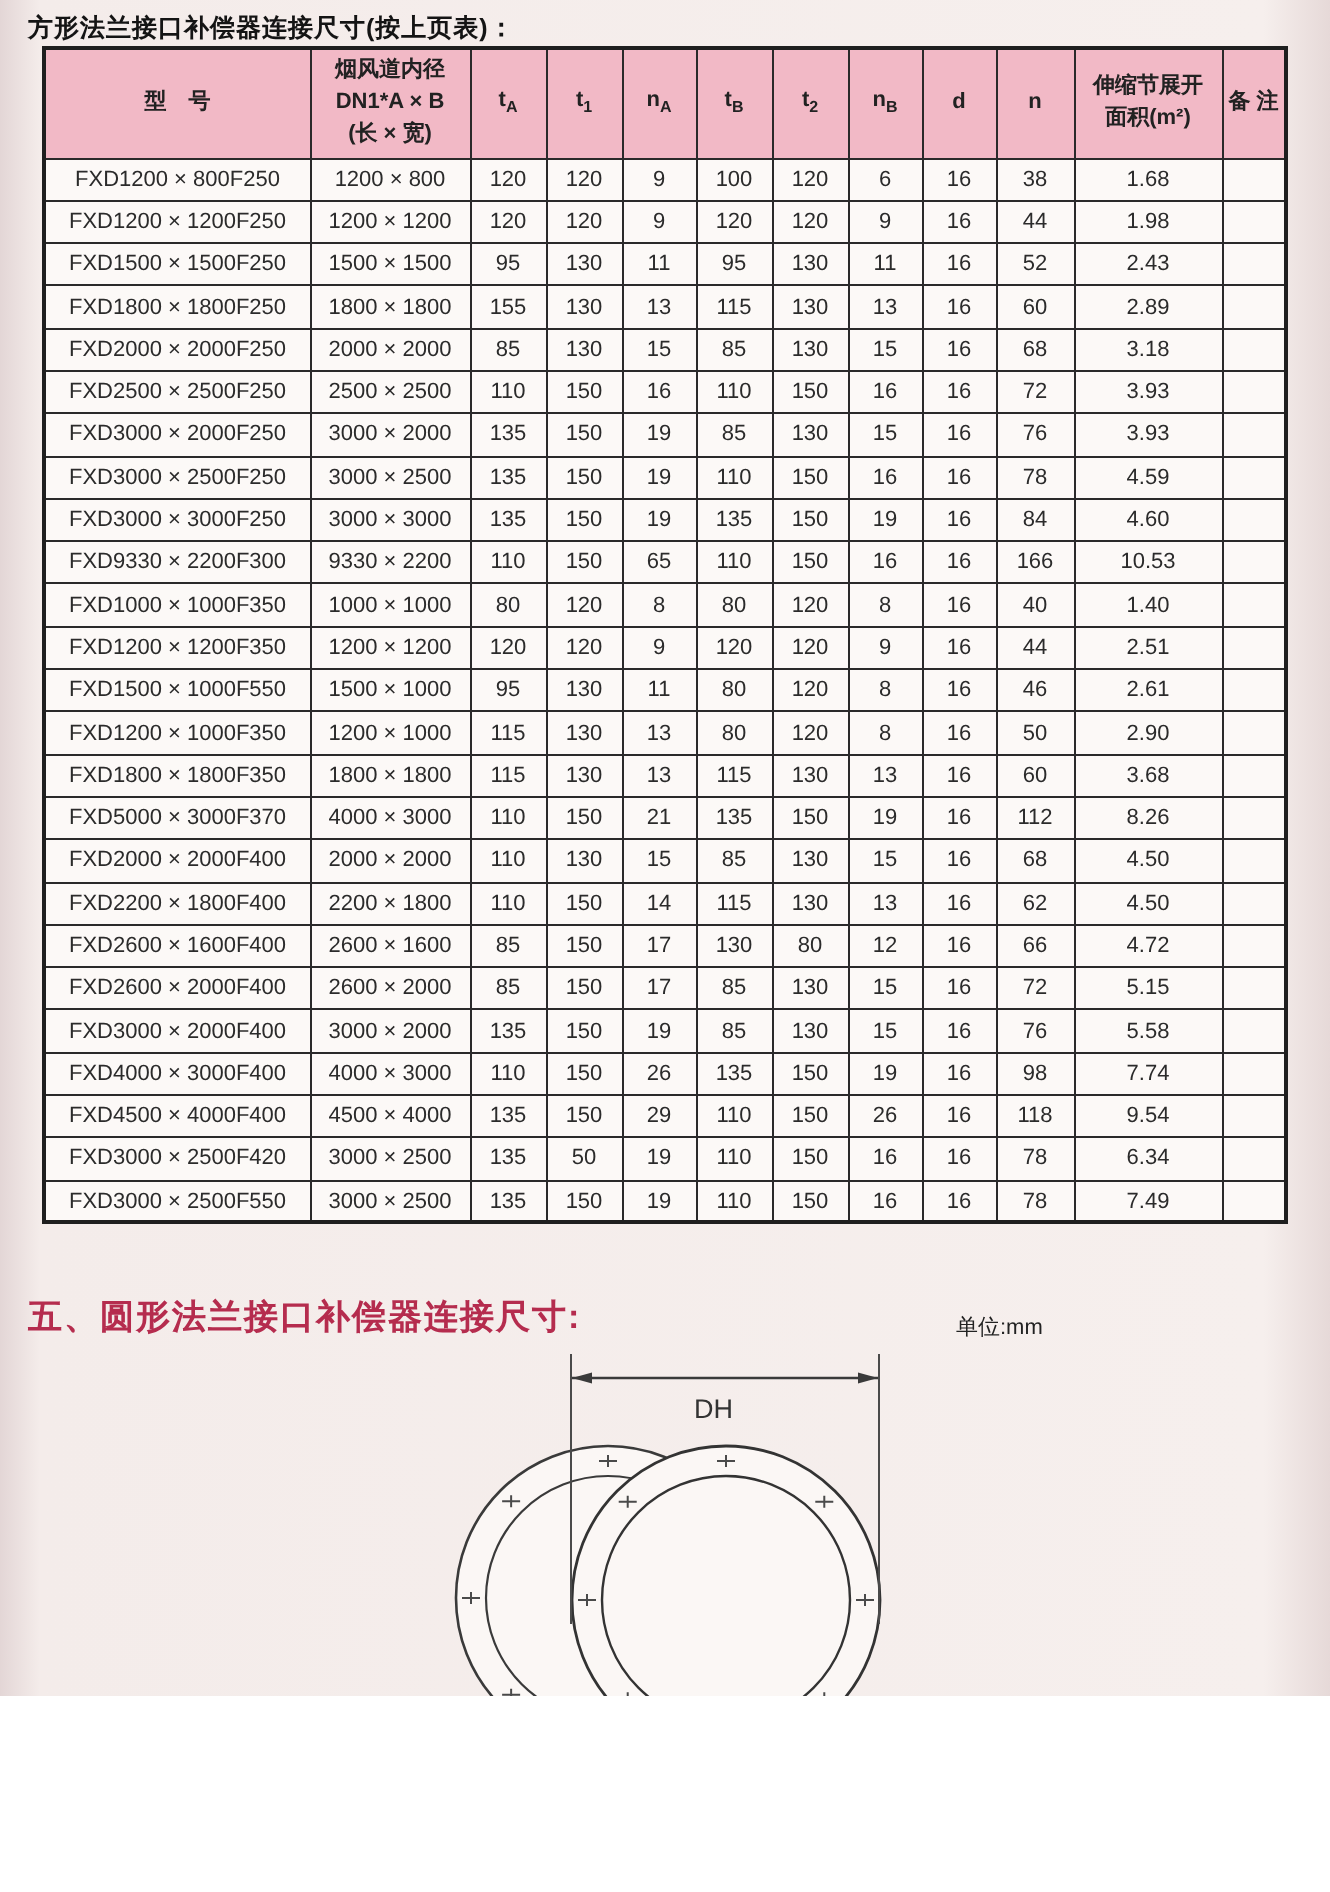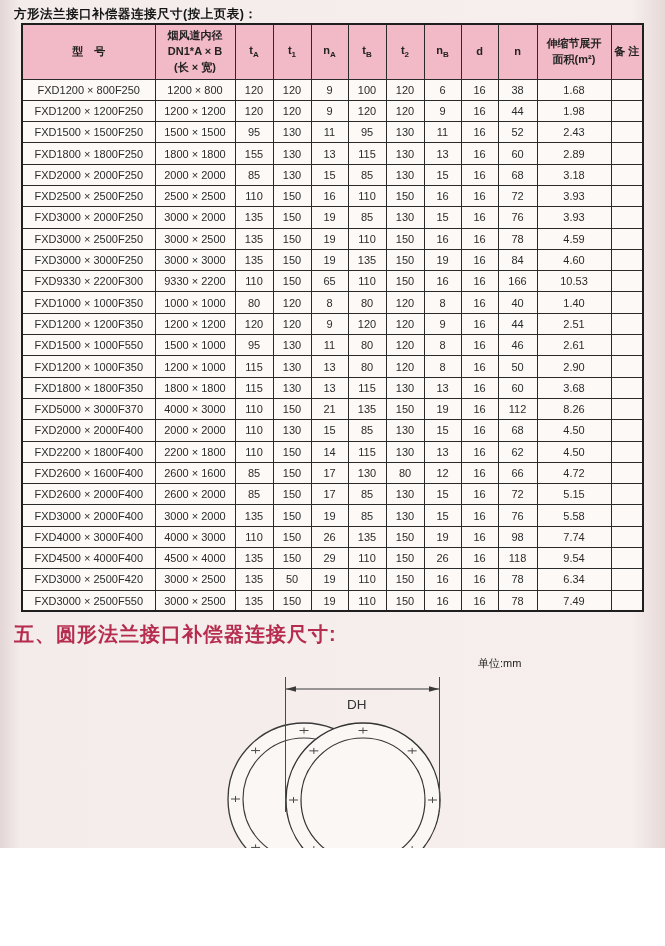--- a/index.html
+++ b/index.html
@@ -30,22 +30,22 @@
   table.spec thead tr{height:55px;}
   table.spec th{
     background:#f2b9c6;
     font-weight:bold;color:#222;
     font-size:11px;line-height:1.45;
   }
   table.spec tbody tr{height:21.3px;}
   table.spec td{background:#fcf9f7;color:#2b2b2b;}
   table.spec sub{font-size:8px;}
   .section-title{
-    position:absolute;left:14px;top:621px;
-    font-size:20px;font-weight:bold;color:#b52c4e;
+    position:absolute;left:14px;top:647px;
+    font-size:17px;font-weight:bold;color:#b52c4e;
     letter-spacing:1px;
   }
   .unit-label{
     position:absolute;left:478px;top:656px;
     font-size:11px;color:#222;
   }
   svg.diagram{position:absolute;left:0;top:655px;}
   svg.diagram text{font-family:"Liberation Sans","DejaVu Sans",sans-serif;fill:#333;}
 </style>
 </head>

